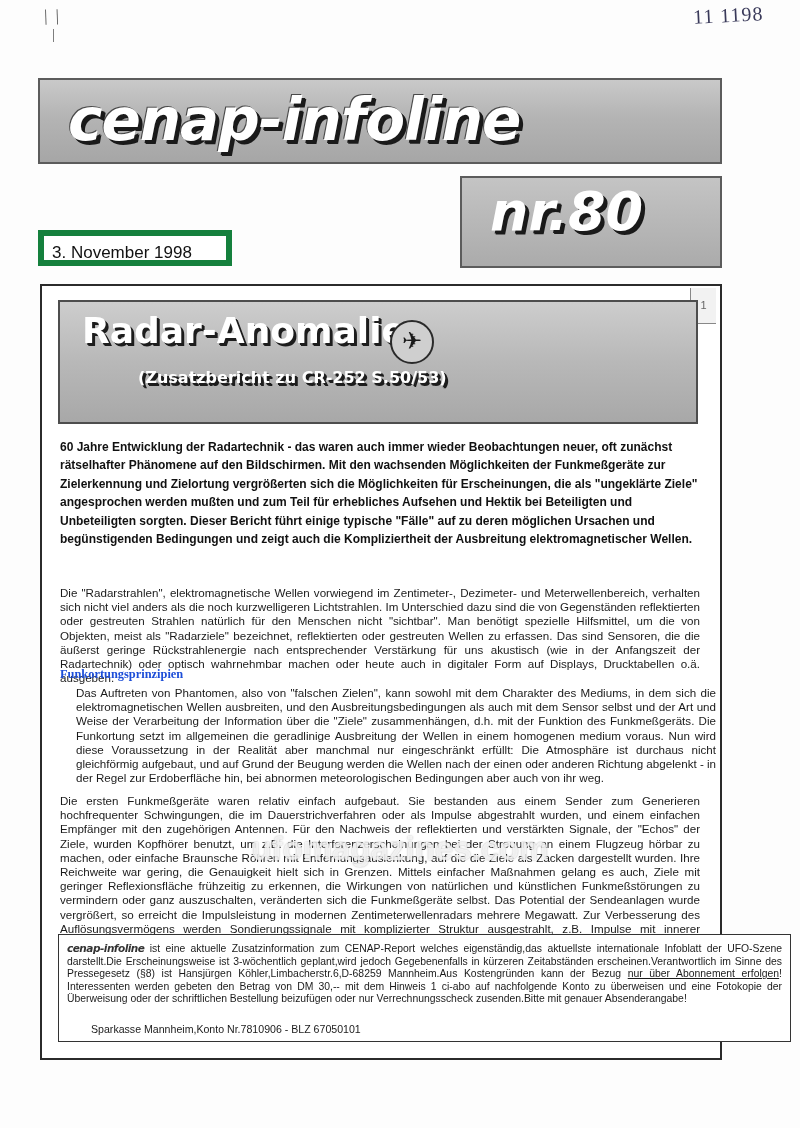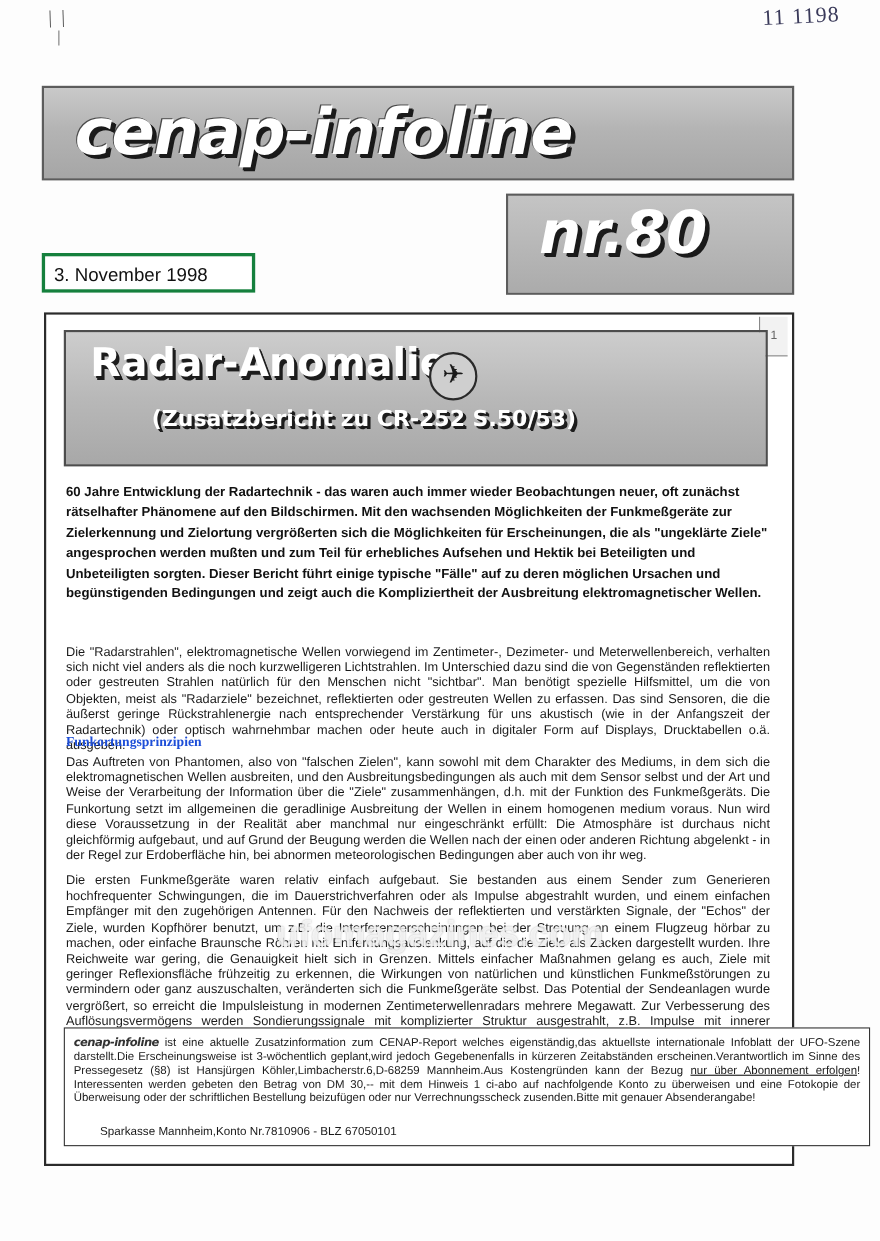--- a/index.html
+++ b/index.html
@@ -103,21 +103,21 @@
     white-space: nowrap;
   }
 
   
   .date-box {
     position: absolute;
     left: 38px;
     top: 230px;
     width: 194px;
     height: 36px;
-    border: 3px solid #15803d;
+    border: 6px solid #15803d;
     background: #fff;
     box-sizing: border-box;
   }
   .date-text {
     position: absolute;
     left: 8px;
     top: 7px;
     font-family: "Liberation Sans", sans-serif;
     font-size: 17px;
     color: #111;
@@ -172,21 +172,21 @@
     color: #ffffff;
     text-shadow: 2px 2px 0 #1d1d1d, 3px 3px 0 #1d1d1d;
     white-space: nowrap;
   }
   .banner-sub {
     position: absolute;
     left: 78px;
     top: 66px;
     font-family: "DejaVu Sans", sans-serif;
     font-weight: bold;
-    font-size: 20px;
+    font-size: 16px;
     color: #ffffff;
     text-shadow: 2px 2px 0 #1d1d1d, 3px 3px 0 #1d1d1d;
     white-space: nowrap;
   }
   .plane-badge {
     position: absolute;
     left: 330px;
     top: 18px;
     width: 40px;
     height: 40px;
@@ -226,21 +226,21 @@
   .p1 { top: 300px; }
   .subhead {
     position: absolute;
     left: 18px;
     top: 381px;
     font-family: Liberation Serif, serif;
     font-weight: bold;
     font-size: 12.4px;
     color: #1d4ed8;
   }
-  .p2 { top: 400px; }
+  .p2 { top: 400px; margin-left: 16px; }
   .p3 { top: 508px; }
 
   
   .imprint {
     position: absolute;
     left: 16px;
     top: 648px;
     width: 733px;
     height: 108px;
     border: 1px solid #333;

